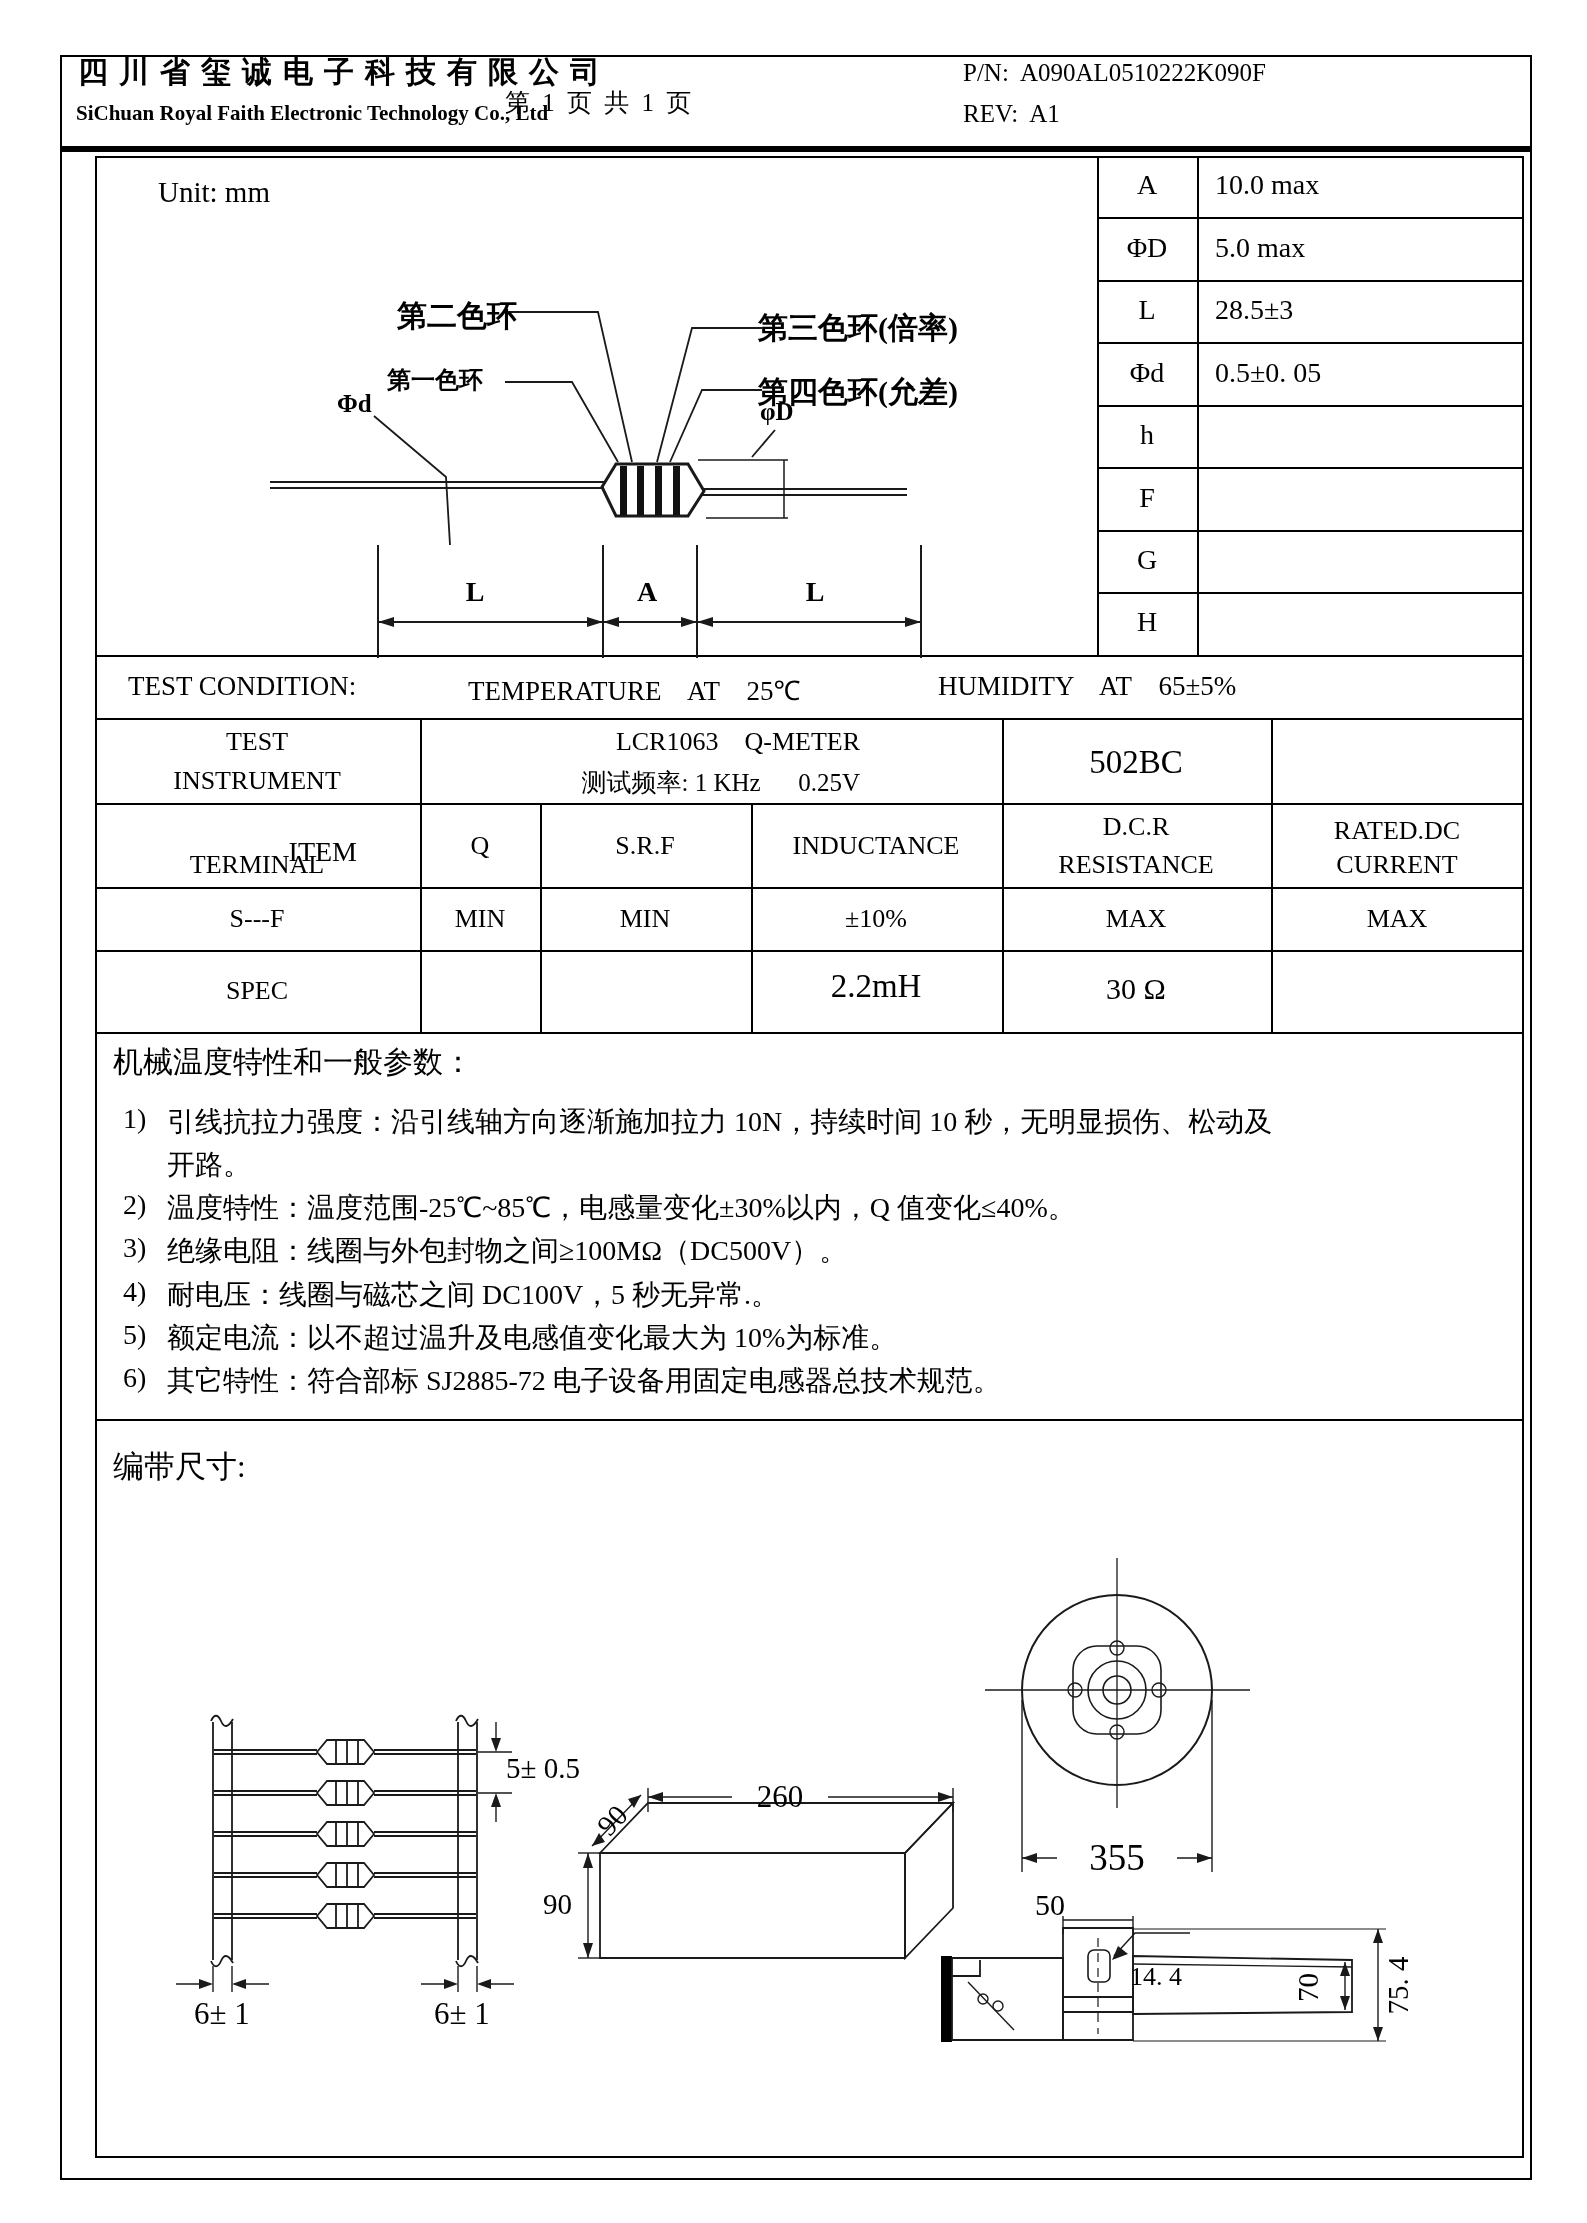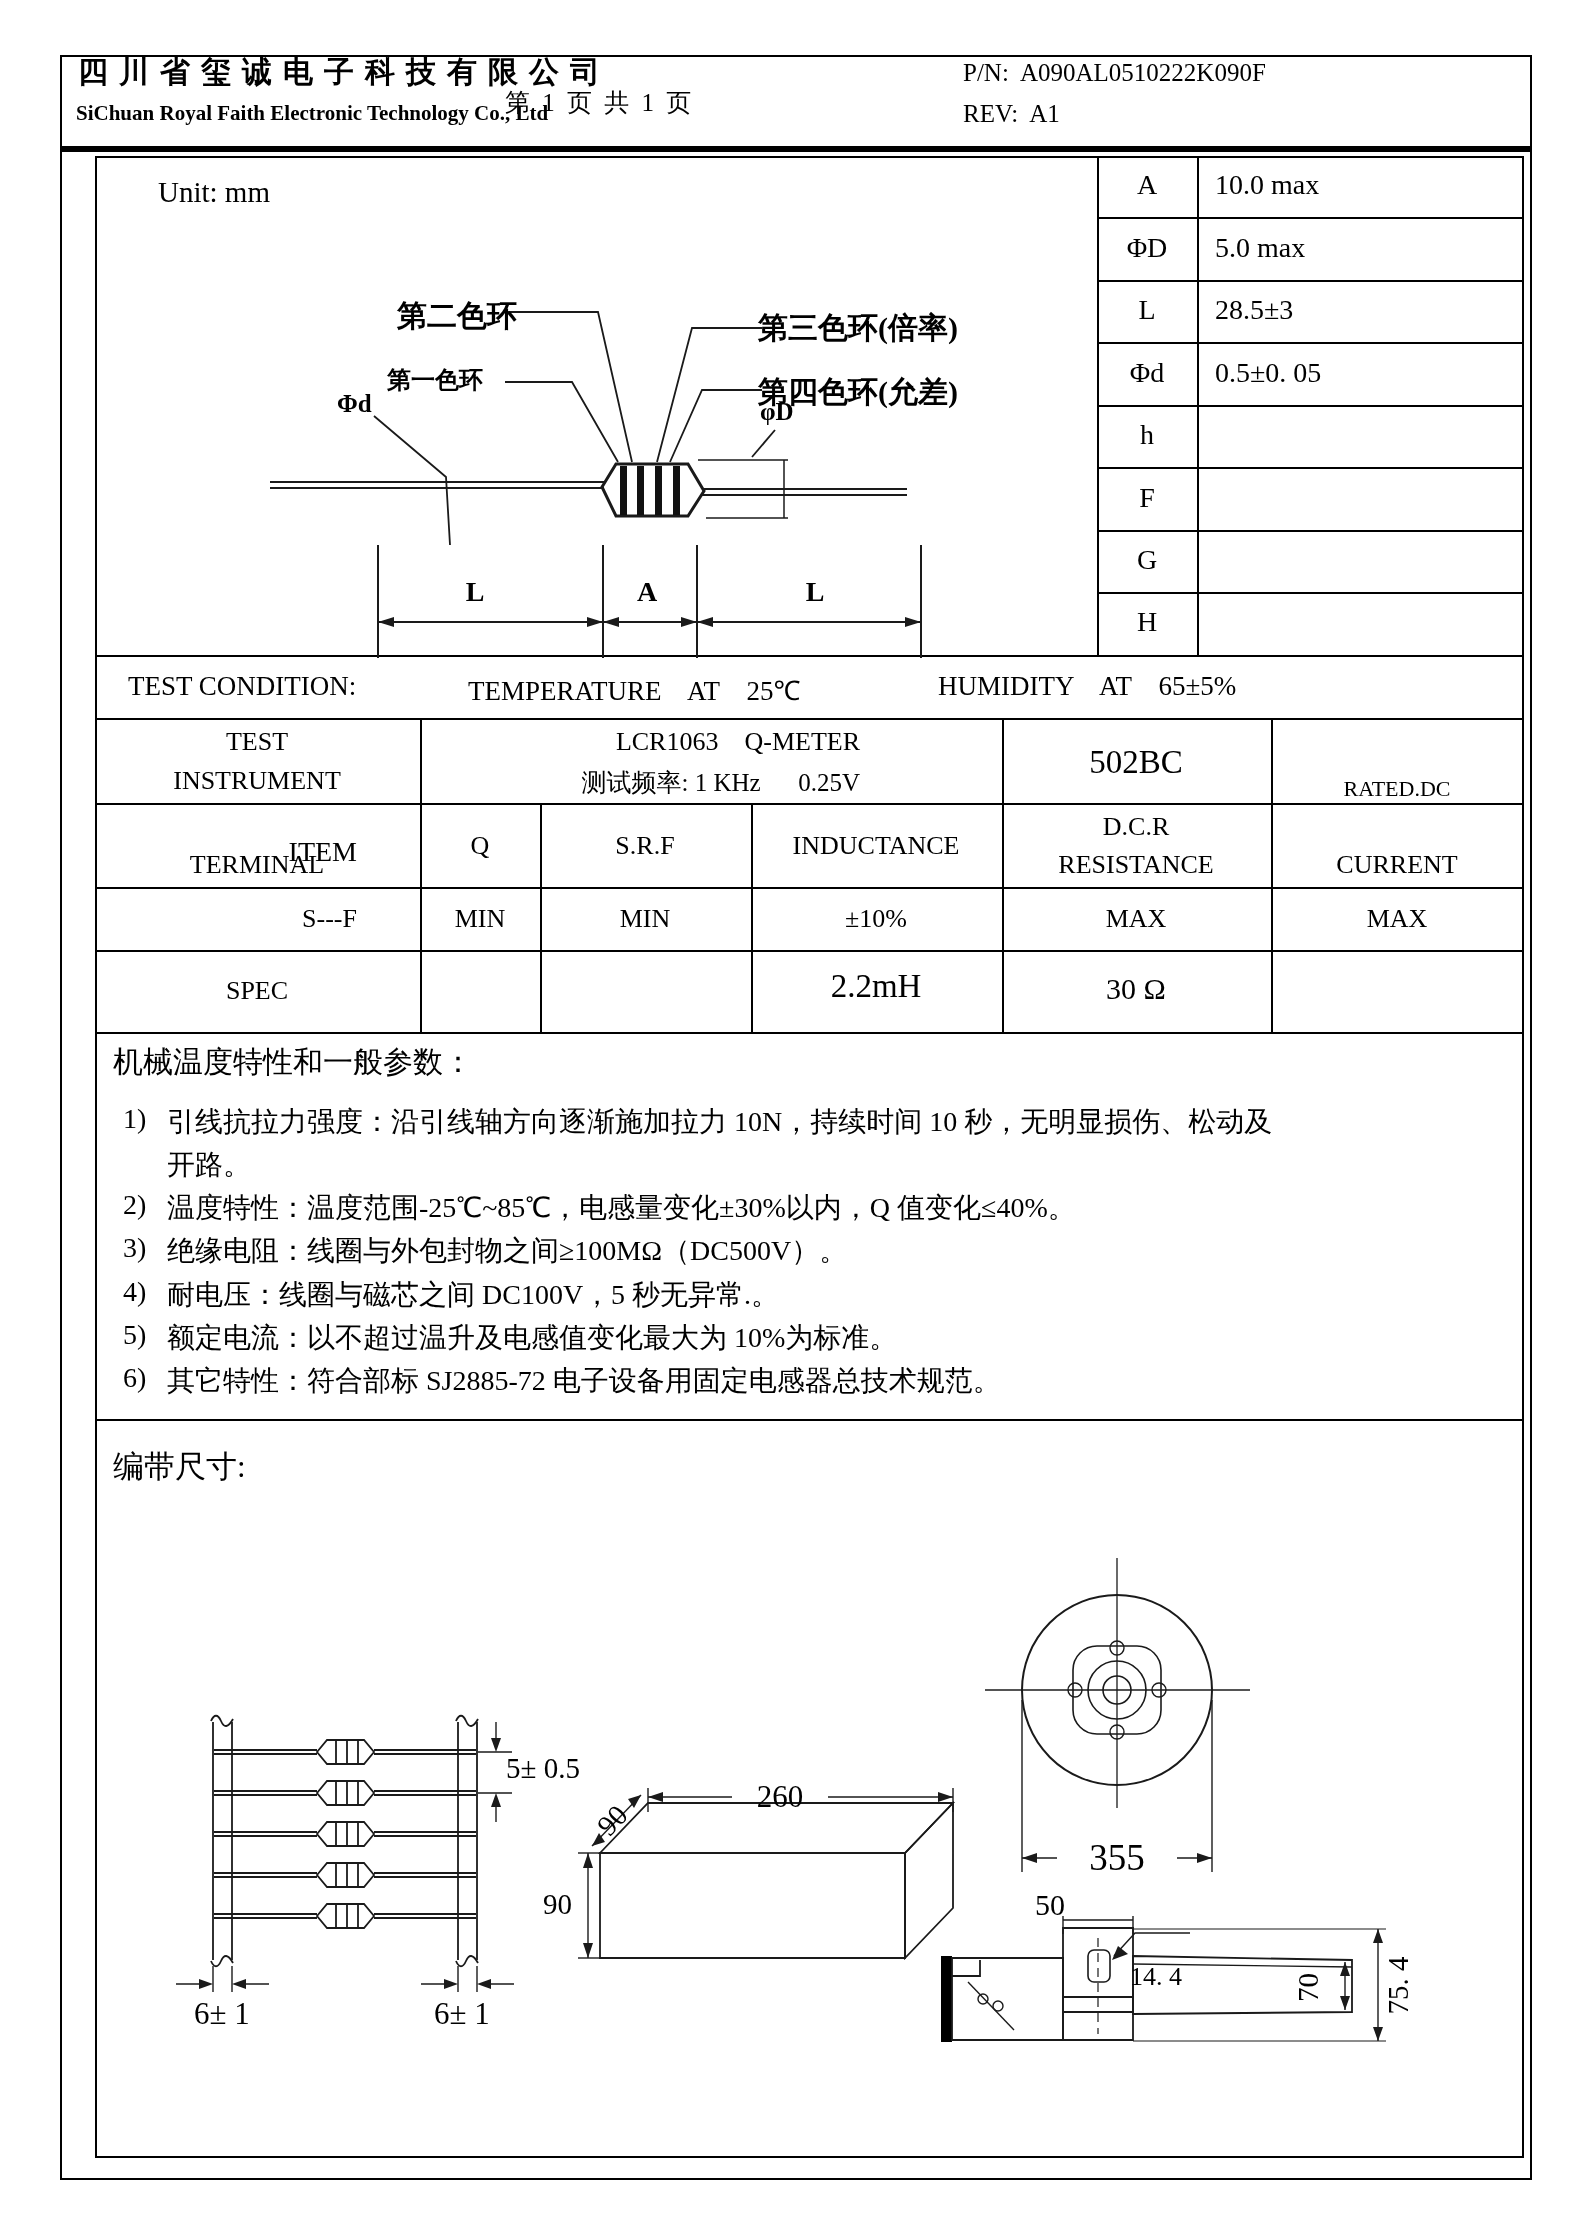--- a/index.html
+++ b/index.html
@@ -139,24 +139,24 @@
     <div class="line" style="left:540px;top:803px;width:2px;height:229px;"></div>
     <div class="line" style="left:751px;top:803px;width:2px;height:229px;"></div>
 
     <div class="abs c" style="left:157px;width:200px;top:836px;font-size:28px;text-align:right;">ITEM</div>
     <div class="abs c" style="left:157px;width:200px;top:850px;font-size:26px;">TERMINAL</div>
     <div class="abs c" style="left:430px;width:100px;top:831px;font-size:26px;">Q</div>
     <div class="abs c" style="left:570px;width:150px;top:831px;font-size:26px;">S.R.F</div>
     <div class="abs c" style="left:776px;width:200px;top:831px;font-size:26px;">INDUCTANCE</div>
     <div class="abs c" style="left:1036px;width:200px;top:812px;font-size:26px;">D.C.R</div>
     <div class="abs c" style="left:1036px;width:200px;top:850px;font-size:26px;">RESISTANCE</div>
-    <div class="abs c" style="left:1297px;width:200px;top:776px;font-size:22px;">RATED.DC</div>
+    <div class="abs c" style="left:1297px;width:200px;top:816px;font-size:26px;">RATED.DC</div>
     <div class="abs c" style="left:1297px;width:200px;top:850px;font-size:26px;">CURRENT</div>
 
-    <div class="abs c" style="left:157px;width:200px;top:904px;font-size:26px;text-align:right;">S---F</div>
+    <div class="abs c" style="left:157px;width:200px;top:904px;font-size:26px;">S---F</div>
     <div class="abs c" style="left:430px;width:100px;top:904px;font-size:26px;">MIN</div>
     <div class="abs c" style="left:570px;width:150px;top:904px;font-size:26px;">MIN</div>
     <div class="abs c" style="left:776px;width:200px;top:904px;font-size:26px;">±10%</div>
     <div class="abs c" style="left:1036px;width:200px;top:904px;font-size:26px;">MAX</div>
     <div class="abs c" style="left:1297px;width:200px;top:904px;font-size:26px;">MAX</div>
 
     <div class="abs c" style="left:157px;width:200px;top:976px;font-size:26px;">SPEC</div>
     <div class="abs c" style="left:776px;width:200px;top:968px;font-size:33px;">2.2mH</div>
     <div class="abs c" style="left:1036px;width:200px;top:972px;font-size:30px;">30 Ω</div>
   </div>

